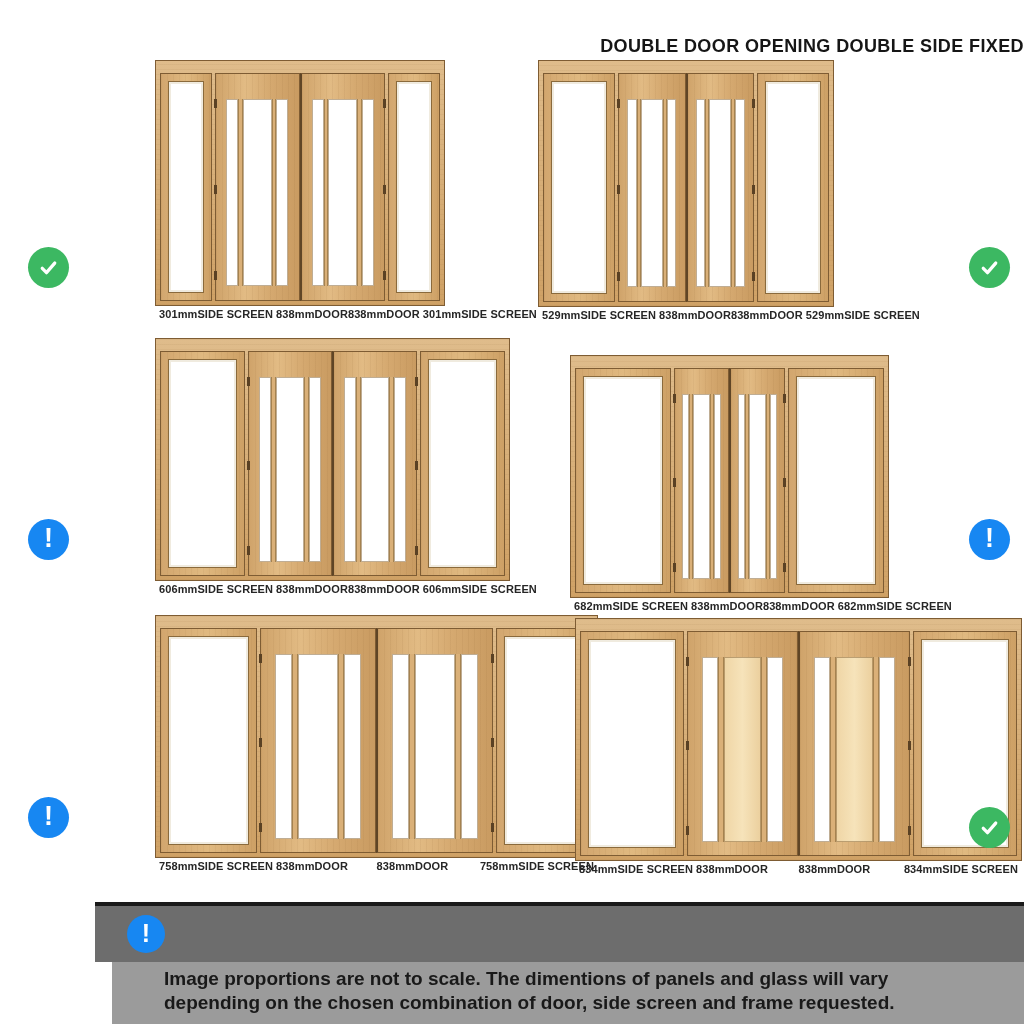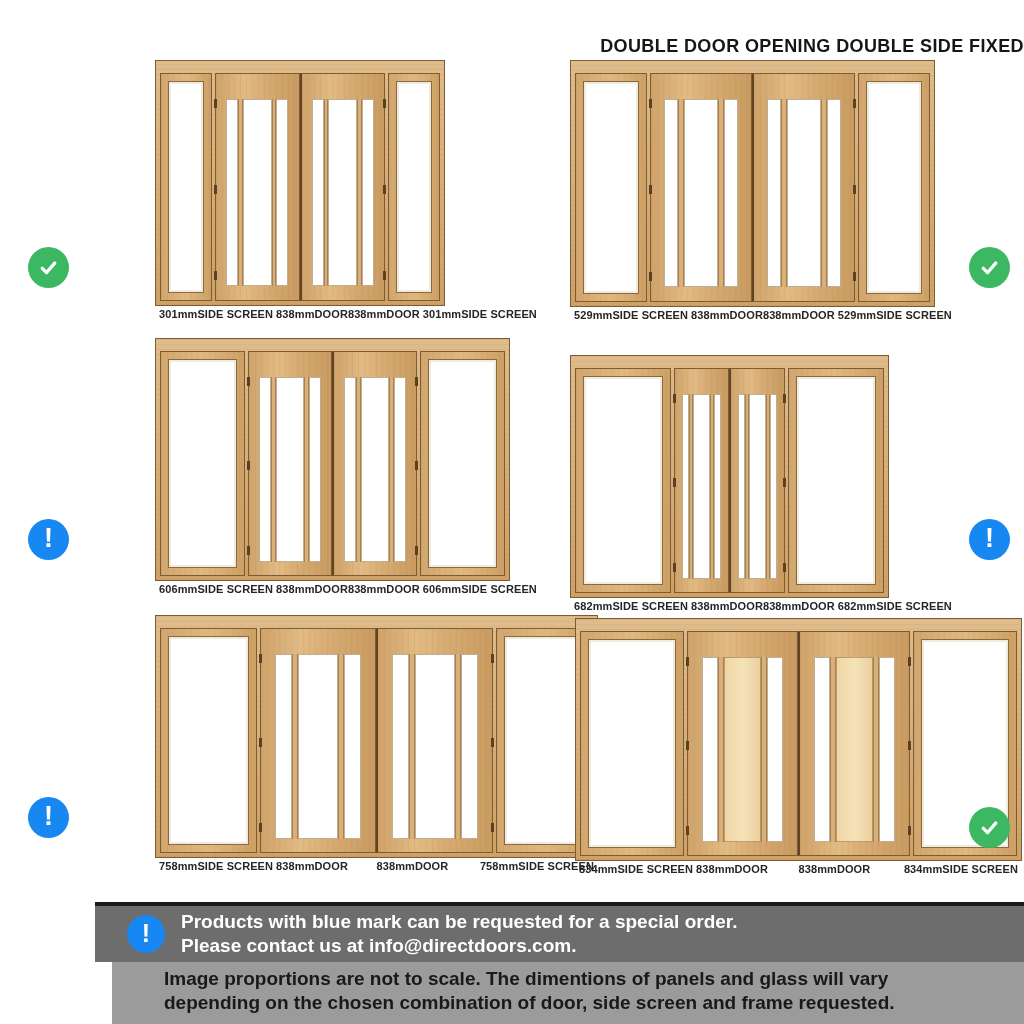--- a/index.html
+++ b/index.html
@@ -118,21 +118,21 @@
           <b>838mm</b>
           <b>DOOR</b>
         </div>
       <div class="lab s">
           <b>301mm</b>
           <b>SIDE SCREEN</b>
         </div>
     </div>
   </section>
 
-  <section class="dg" style="left:570px;top:60px;width:365px;--fh:247px;--sw:72px">
+  <section class="dg" style="left:538px;top:60px;width:296px;--fh:247px;--sw:72px">
     <div class="frame">
       <div class="scr">
           <div class="glass"></div>
         </div>
       <div class="door hl">
           <div class="glz">
             <i class="pane n"></i>
             <i class="munt"></i>
             <i class="pane c"></i>
             <i class="munt"></i>
@@ -382,24 +382,20 @@
   <div class="badge g" style="left:969px;top:807px">
     <svg viewBox="0 0 24 24" width="23" height="23">
         <path d="M5.5 12.8l4.4 4.6 8.6-10" fill="none" stroke="#fff" stroke-width="3.4" stroke-linecap="round" stroke-linejoin="round"></path>
       </svg>
   </div>
 
   <div class="bar1">
     <div class="badge b">
         <span class="ex">!</span>
       </div>
-    <div class="ntxt">
-      <div>Products with blue mark can be requested for a special order.</div>
-      <div>Please contact us at info@directdoors.com.</div>
-    </div>
   </div>
   <div class="bar2">
     <div class="ntxt">
       <div>Image proportions are not to scale. The dimentions of panels and glass will vary</div>
       <div>depending on the chosen combination of door, side screen and frame requested.</div>
     </div>
   </div>
 
 </div>
 

